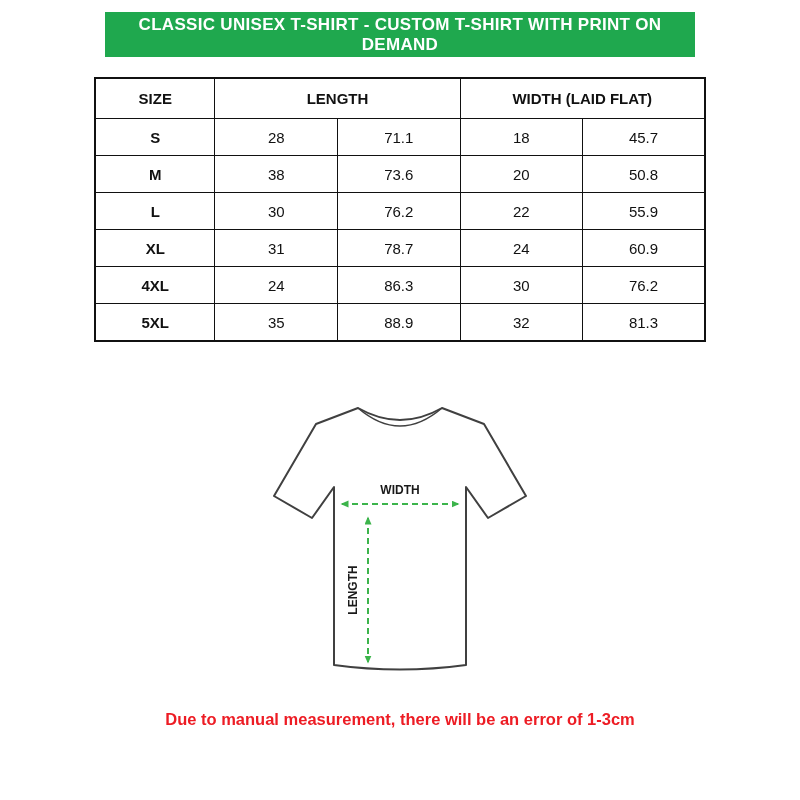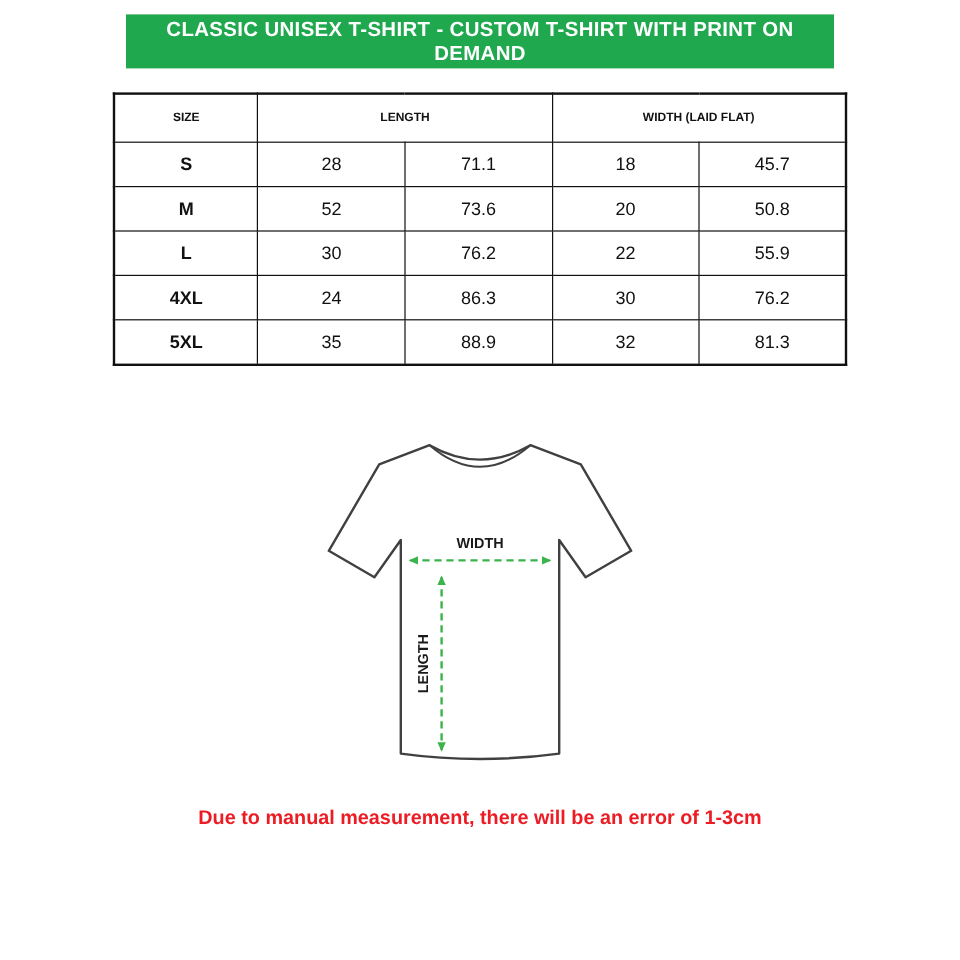--- a/index.html
+++ b/index.html
@@ -43,21 +43,21 @@
     text-align: center;
     vertical-align: middle;
     height: 36px;
     font-size: 15px;
     color: #111111;
     padding: 0;
   }
   table.size-table th {
     font-weight: bold;
     height: 39px;
-    font-size: 10px;
+    font-size: 15px;
     margin-top: 44px;
   }
   td.size-cell {
     font-weight: bold;
   }
   col.c-size { width: 120px; }
   col.c-val  { width: 122.5px; }
   .diagram {
     margin: 42px auto 0 auto;
     width: 300px;
@@ -98,31 +98,38 @@
     <tbody>
       <tr>
         <td class="size-cell">S</td>
         <td>28</td>
         <td>71.1</td>
         <td>18</td>
         <td>45.7</td>
       </tr>
       <tr>
         <td class="size-cell">M</td>
-        <td>52</td>
+        <td>38</td>
         <td>73.6</td>
         <td>20</td>
         <td>50.8</td>
       </tr>
       <tr>
         <td class="size-cell">L</td>
         <td>30</td>
         <td>76.2</td>
         <td>22</td>
         <td>55.9</td>
+      </tr>
+      <tr>
+        <td class="size-cell">XL</td>
+        <td>31</td>
+        <td>78.7</td>
+        <td>24</td>
+        <td>60.9</td>
       </tr>
       <tr>
         <td class="size-cell">4XL</td>
         <td>24</td>
         <td>86.3</td>
         <td>30</td>
         <td>76.2</td>
       </tr>
       <tr>
         <td class="size-cell">5XL</td>

